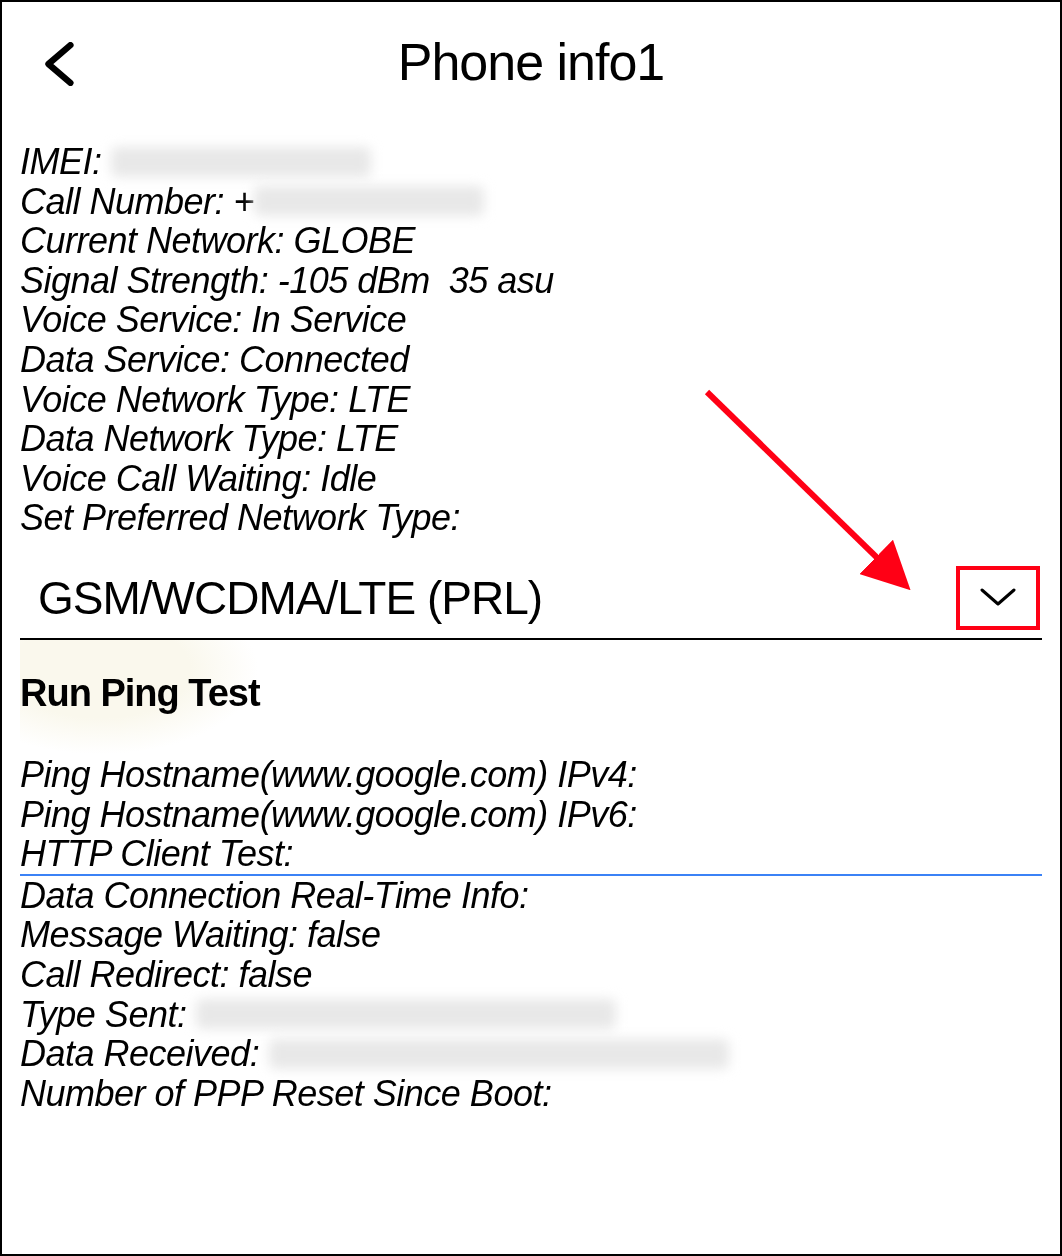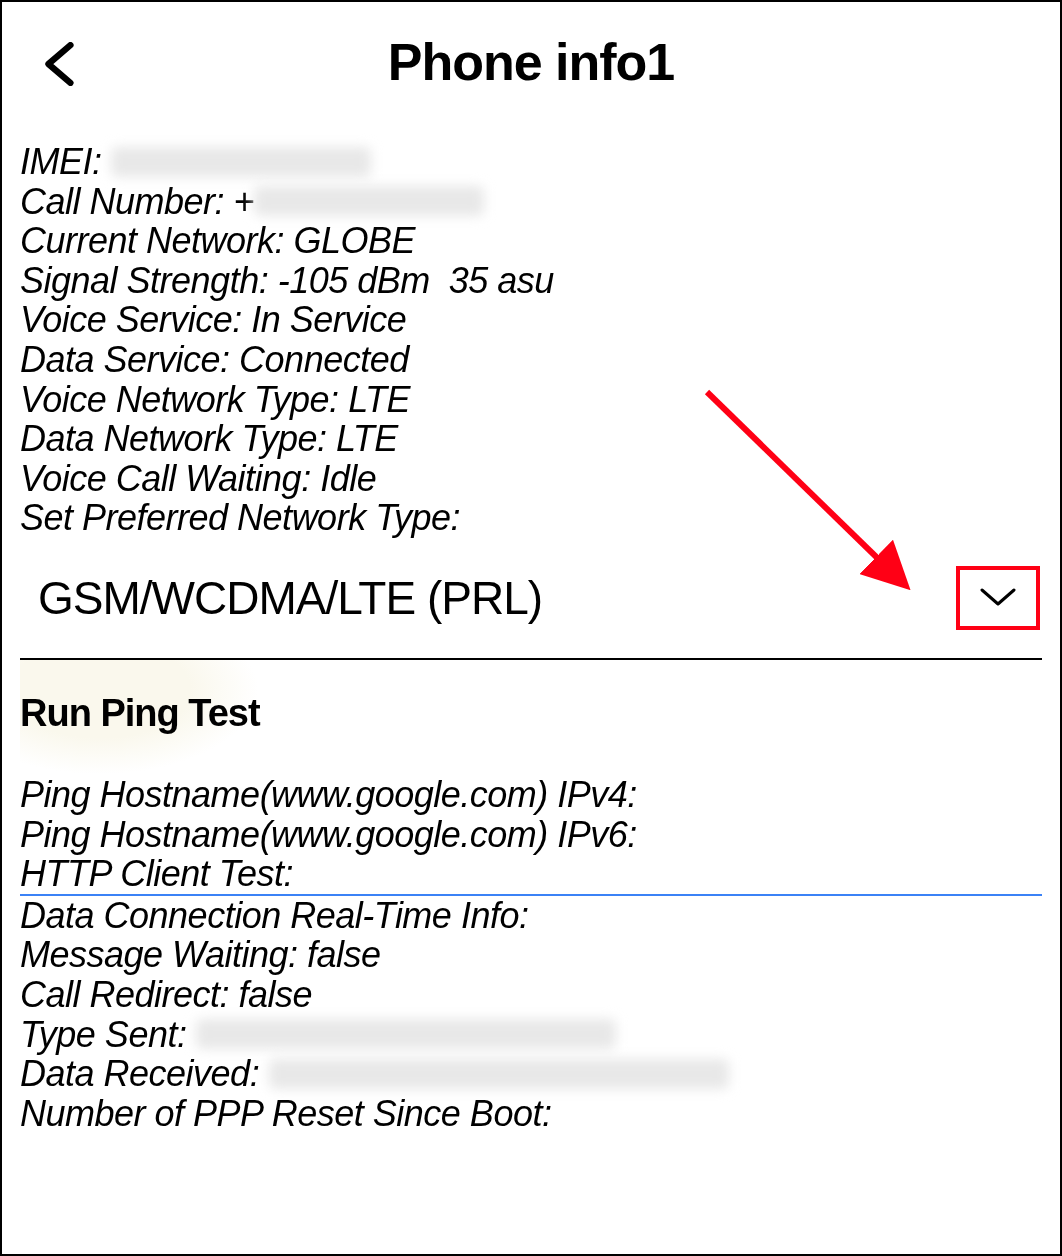--- a/index.html
+++ b/index.html
@@ -29,21 +29,21 @@
       top: 40px;
     }
     .back-icon svg {
       width: 38px;
       height: 44px;
     }
     .title {
       width: 100%;
       text-align: center;
       font-size: 52px;
-      font-weight: 700;
+      font-weight: 400;
       letter-spacing: -1px;
     }
     .content {
       padding: 10px 18px 0 18px;
     }
     .info-line {
       font-size: 36px;
       line-height: 1.1;
       letter-spacing: -0.5px;
       margin-bottom: 0px;
@@ -62,21 +62,21 @@
       display: inline-block;
       background: #e8e8e8;
       border-radius: 6px;
       filter: blur(6px);
       height: 30px;
       vertical-align: middle;
     }
     .dropdown-container {
       margin-top: 8px;
       border-bottom: 2px solid #000;
-      padding: 20px 0 28px 18px;
+      padding: 20px 0 8px 18px;
       display: flex;
       justify-content: space-between;
       align-items: center;
       position: relative;
     }
     .dropdown-value {
       font-size: 46px;
       letter-spacing: -1px;
     }
     .chevron-box {

